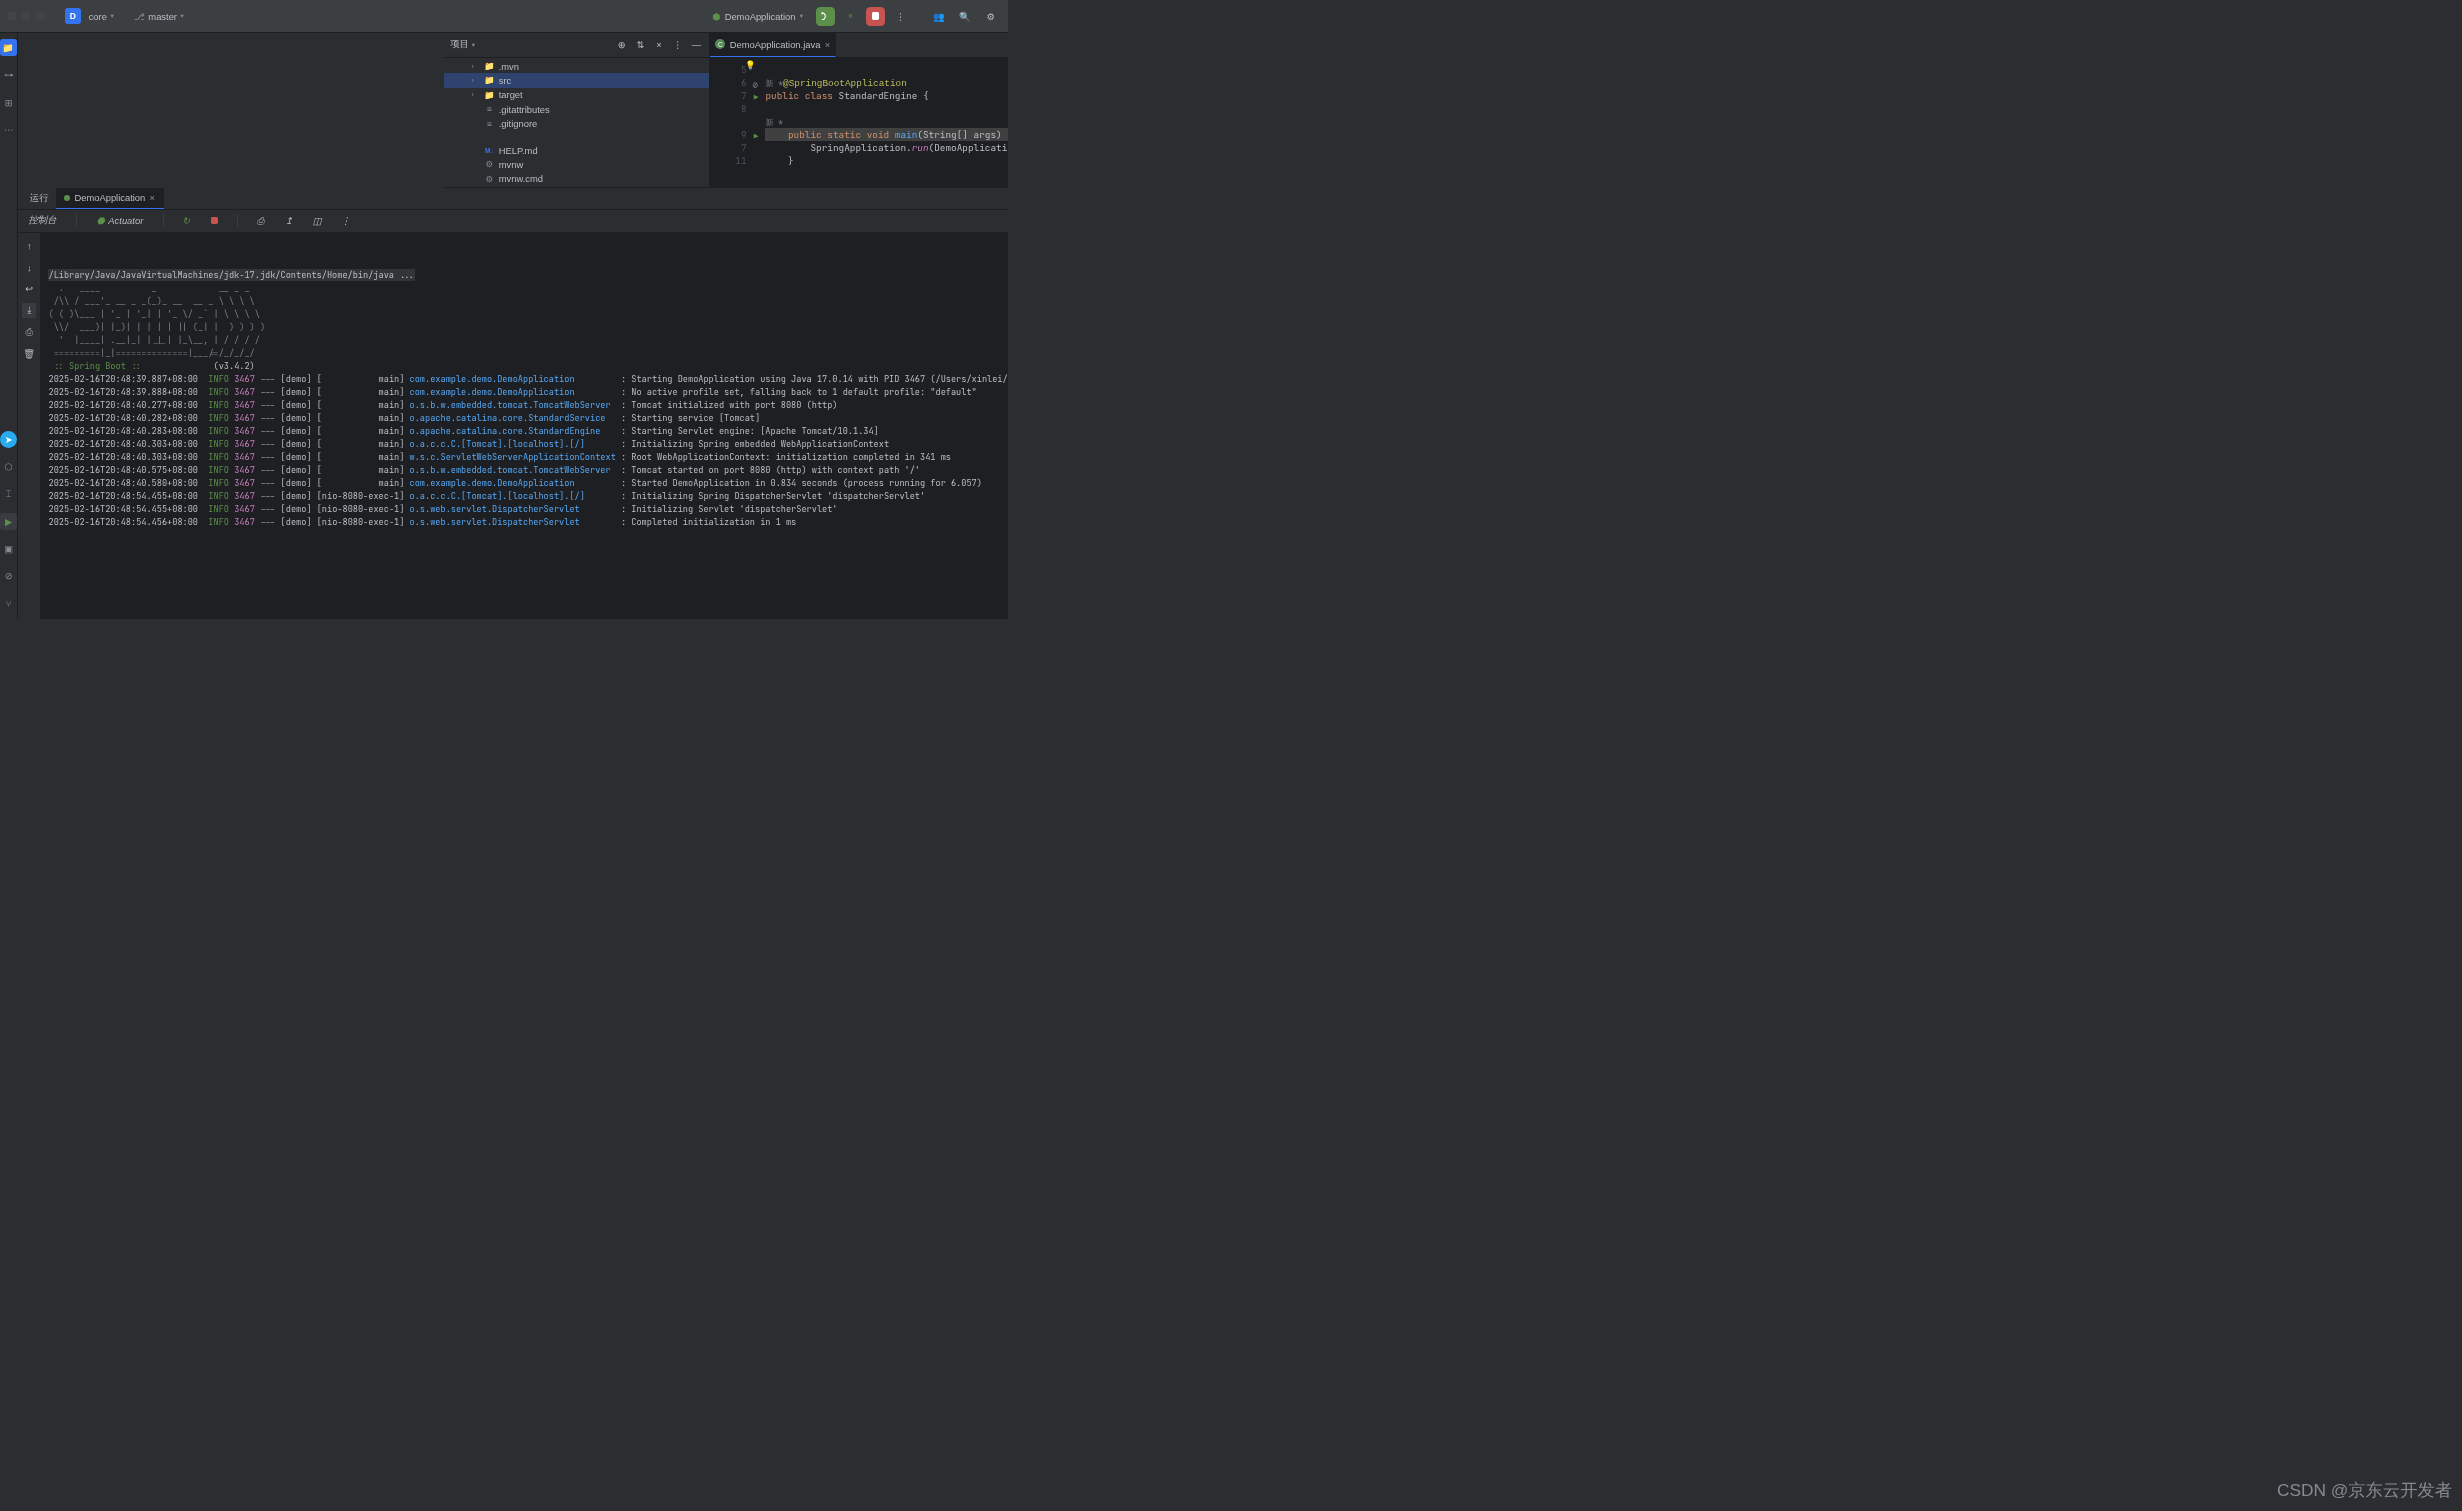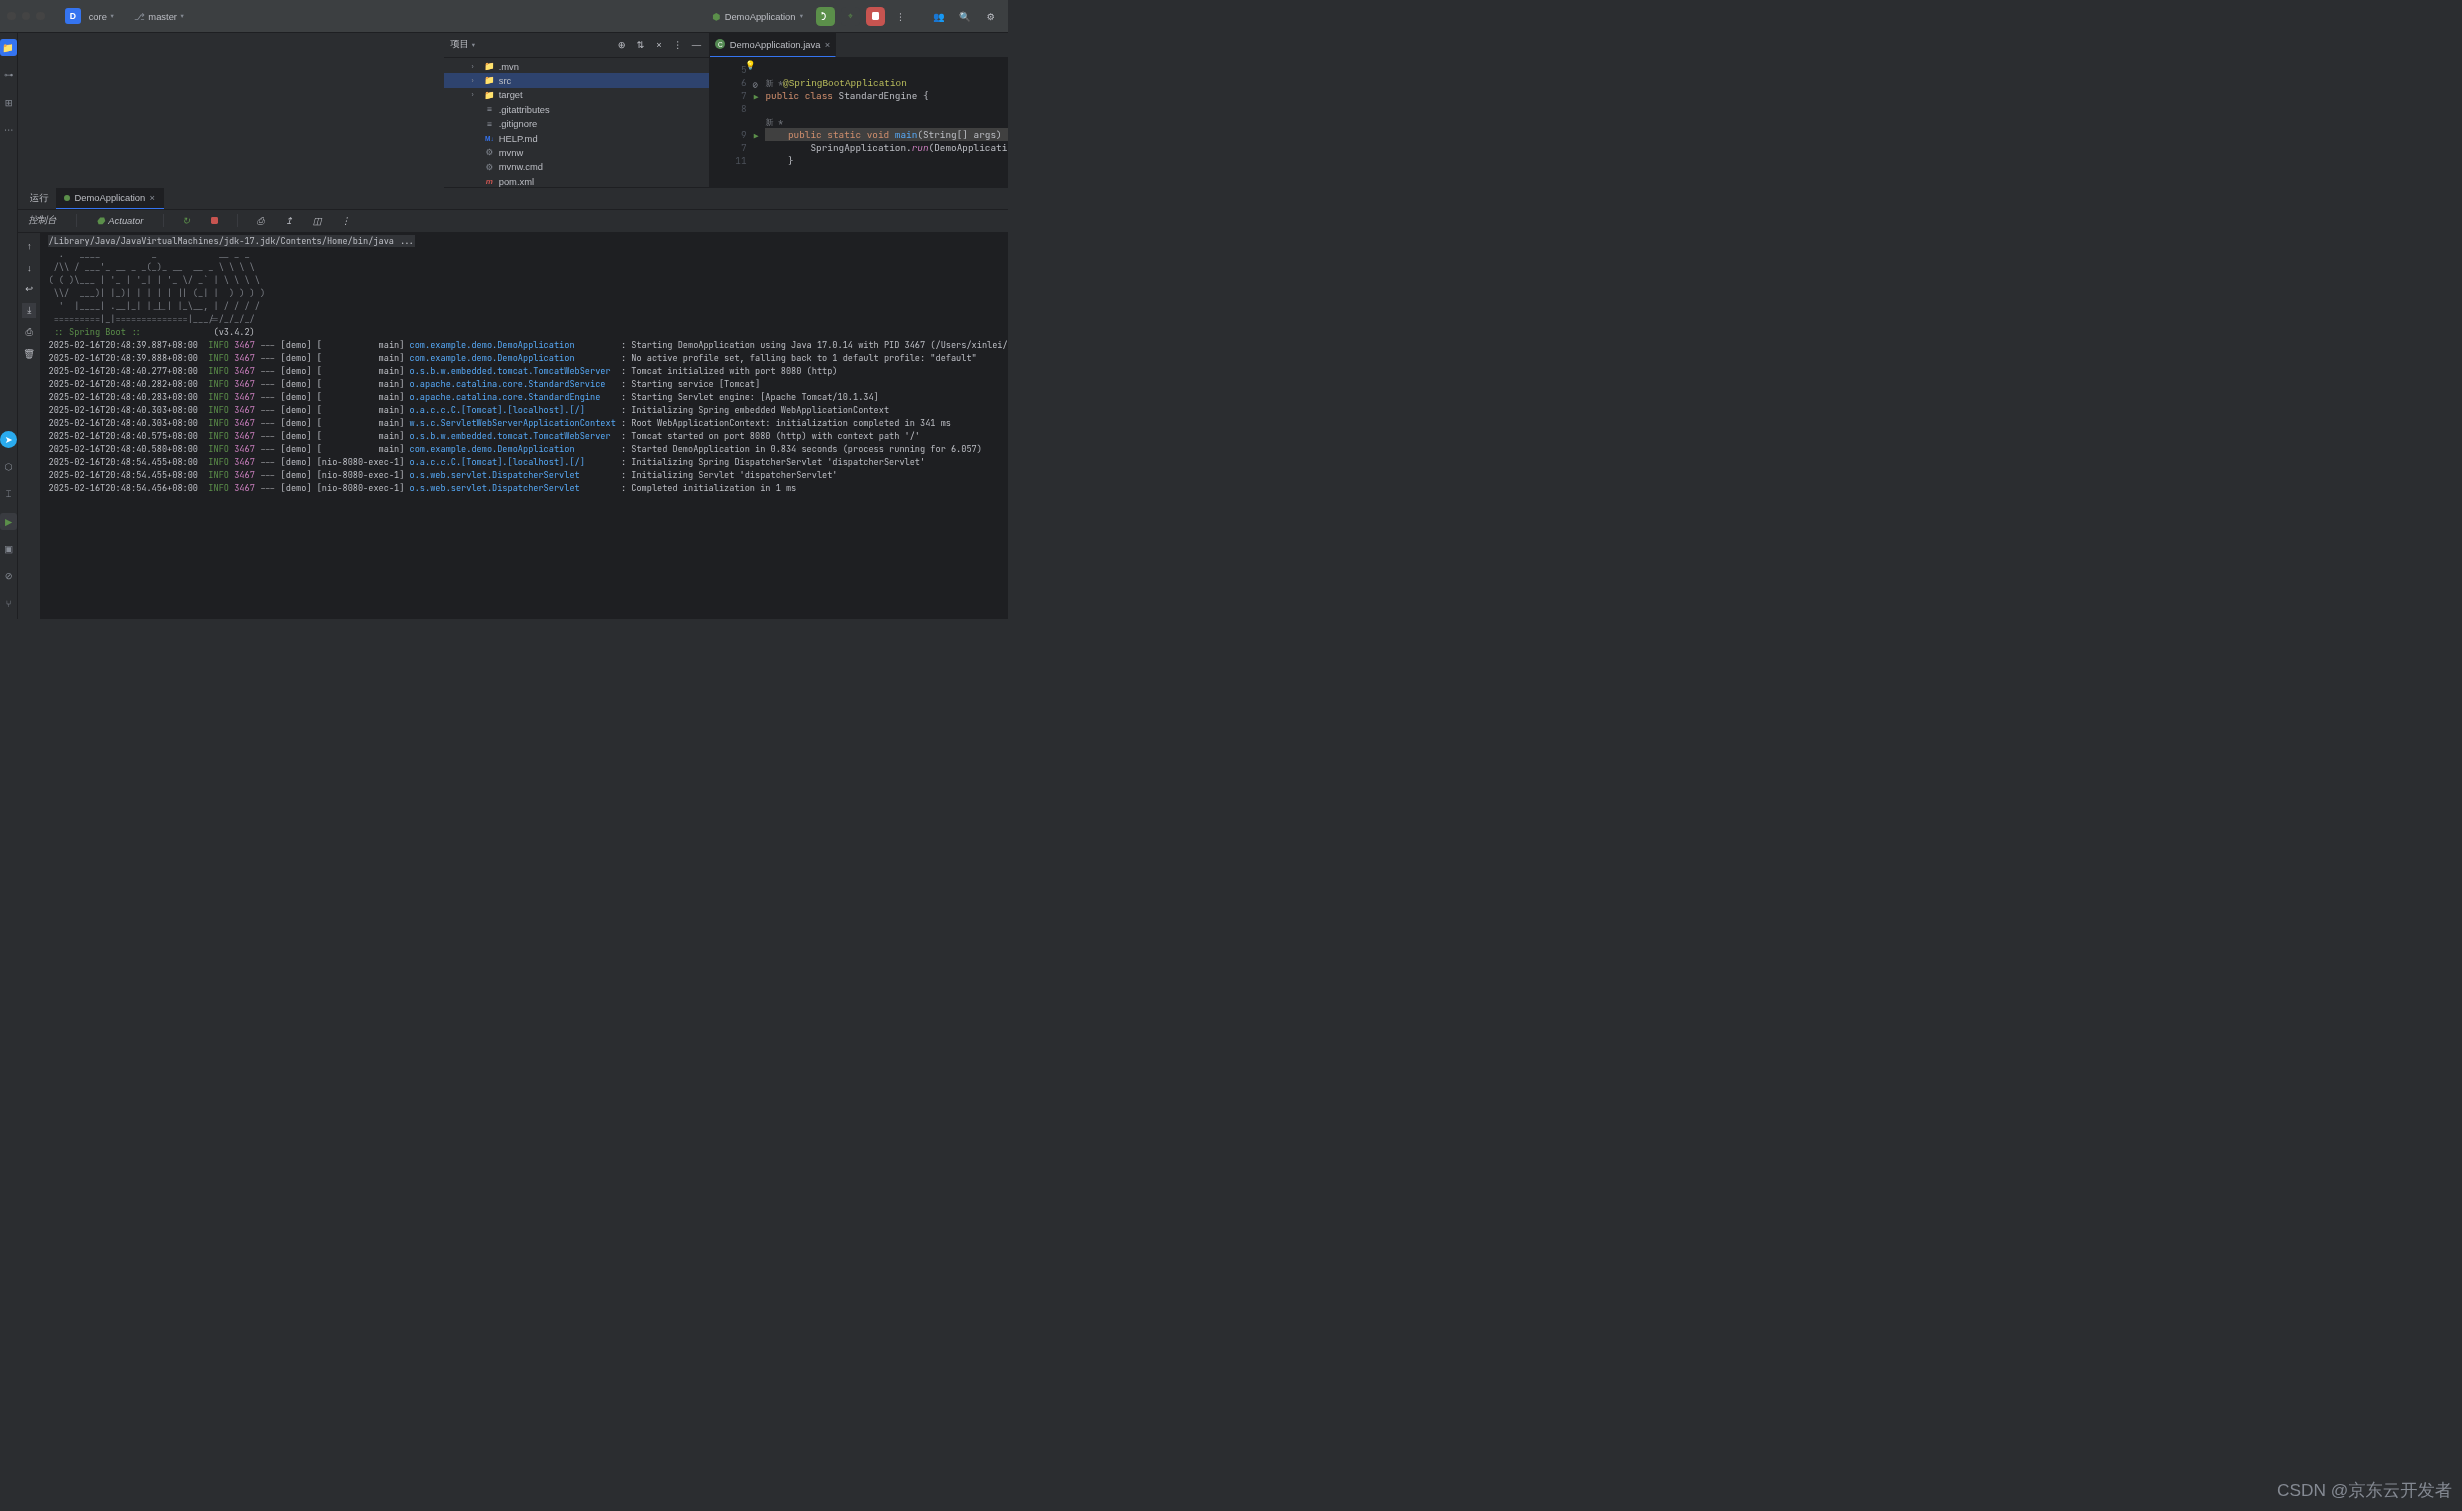--- a/index.html
+++ b/index.html
@@ -156,21 +156,21 @@
     .stop-sq { width: 7.2px; height: 7.2px; background: #c75450; border-radius: 1.4px; }
     
     .console-wrap { flex: 1; display: flex; }
     .console-rail {
       width: 23px; background: #2b2d30; border-right: 0.7px solid #1e1f22;
       display: flex; flex-direction: column; align-items: center; gap: 7.2px; padding-top: 5.8px;
     }
     .console-body {
       flex: 1; overflow: auto; padding: 2.9px 7.2px;
       font-family: "JetBrains Mono", Menlo, Consolas, monospace; font-size: 8.6px;
-      line-height: 13px; color: #bcbec4;
+      line-height: 13px; color: #bcbec4; margin-top: 34px;
     }
     .log-line { white-space: pre; }
     .log-cmd { background: #323438; }
     .lv-info { color: #5b8f4a; }
     .lv-pid { color: #c77dbb; }
     .lv-logger { color: #56a8f5; }
     .banner { color: #7a7e85; }
     .boot-label { color: #5b8f4a; }
     
     .watermark {
@@ -323,21 +323,21 @@
             <div class="tree-row" style="padding-left: 27px;">
               <span class="tree-arrow"></span>
               <span class="tree-icon file-gen">≡</span>
               <span>.gitattributes</span>
             </div>
             <div class="tree-row" style="padding-left: 27px;">
               <span class="tree-arrow"></span>
               <span class="tree-icon file-gen">≡</span>
               <span>.gitignore</span>
             </div>
-            <div class="tree-row" style="padding-left: 27px;">
+            <div class="tree-row" style="padding-left: 27px; margin-top: 12px;">
               <span class="tree-arrow"></span>
               <span class="tree-icon file-md">M↓</span>
               <span>HELP.md</span>
             </div>
             <div class="tree-row" style="padding-left: 27px;">
               <span class="tree-arrow"></span>
               <span class="tree-icon file-gen">⚙</span>
               <span>mvnw</span>
             </div>
             <div class="tree-row" style="padding-left: 27px;">

